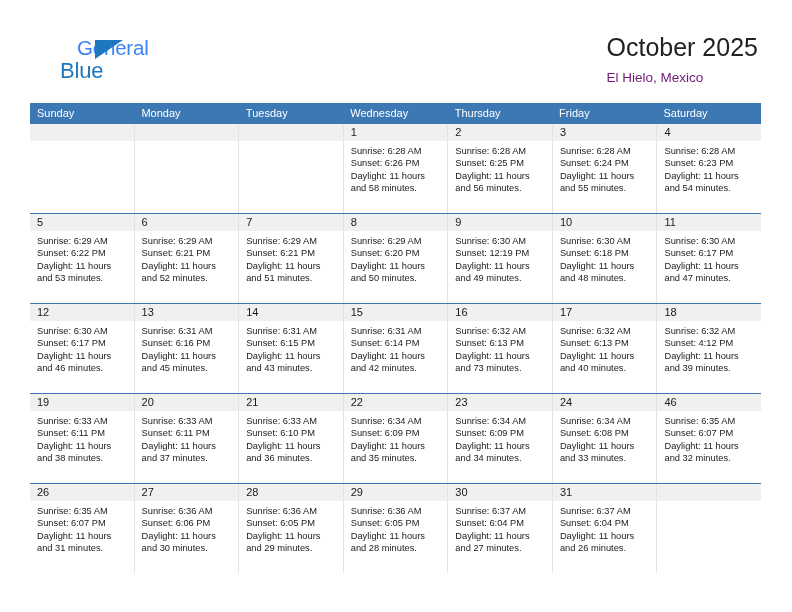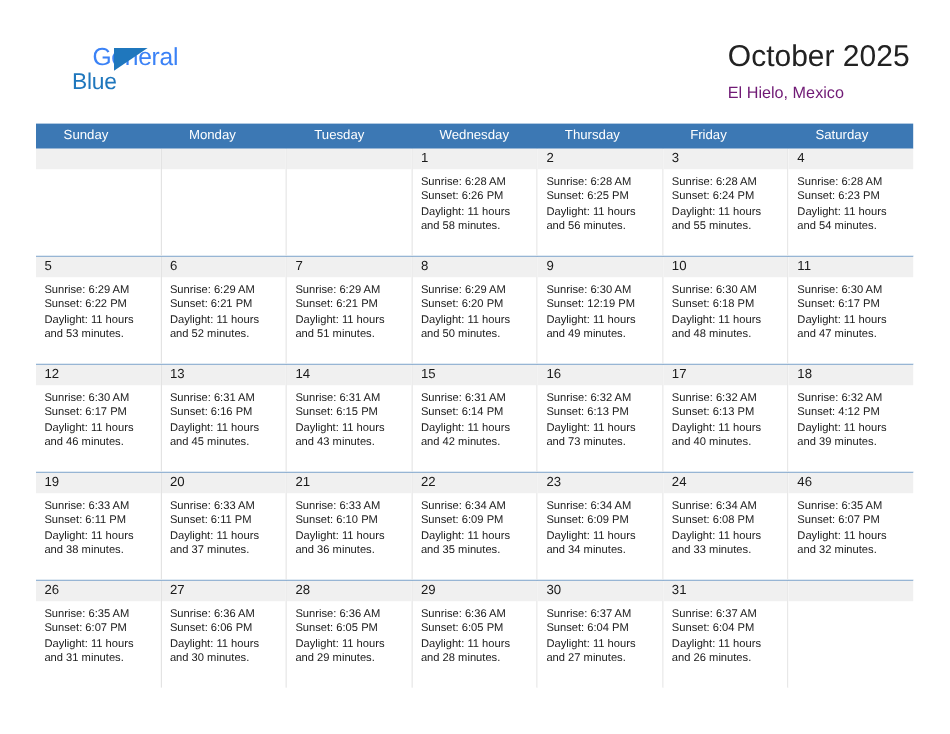--- a/index.html
+++ b/index.html
@@ -52,21 +52,21 @@
     top: 4px;
     width: 0;
     height: 0;
     border-left: 28px solid #1f77bd;
     border-bottom: 19px solid transparent;
   }
   .logo-blue {
     position: absolute;
     left: 27px;
     top: 22px;
-    font-size: 19px;
+    font-size: 22px;
     letter-spacing: -0.2px;
     color: #1f77bd;
     font-family: "Liberation Sans", sans-serif;
   }
   .title-block {
     position: absolute;
     right: 34px;
     top: 32px;
     text-align: left;
   }
@@ -95,21 +95,21 @@
     display: flex;
     width: 731px;
     background: #3c78b4;
     height: 21px;
   }
   .weekday {
     flex: 1 1 0;
     color: #ffffff;
     font-size: 11px;
     line-height: 21px;
-    padding-left: 23px;
+    padding-left: 7px;
     box-sizing: border-box;
     white-space: nowrap;
   }
   .week {
     display: flex;
     width: 731px;
     border-top: 1.4px solid #3c78b4;
     box-sizing: border-box;
   }
   .week:first-of-type {

